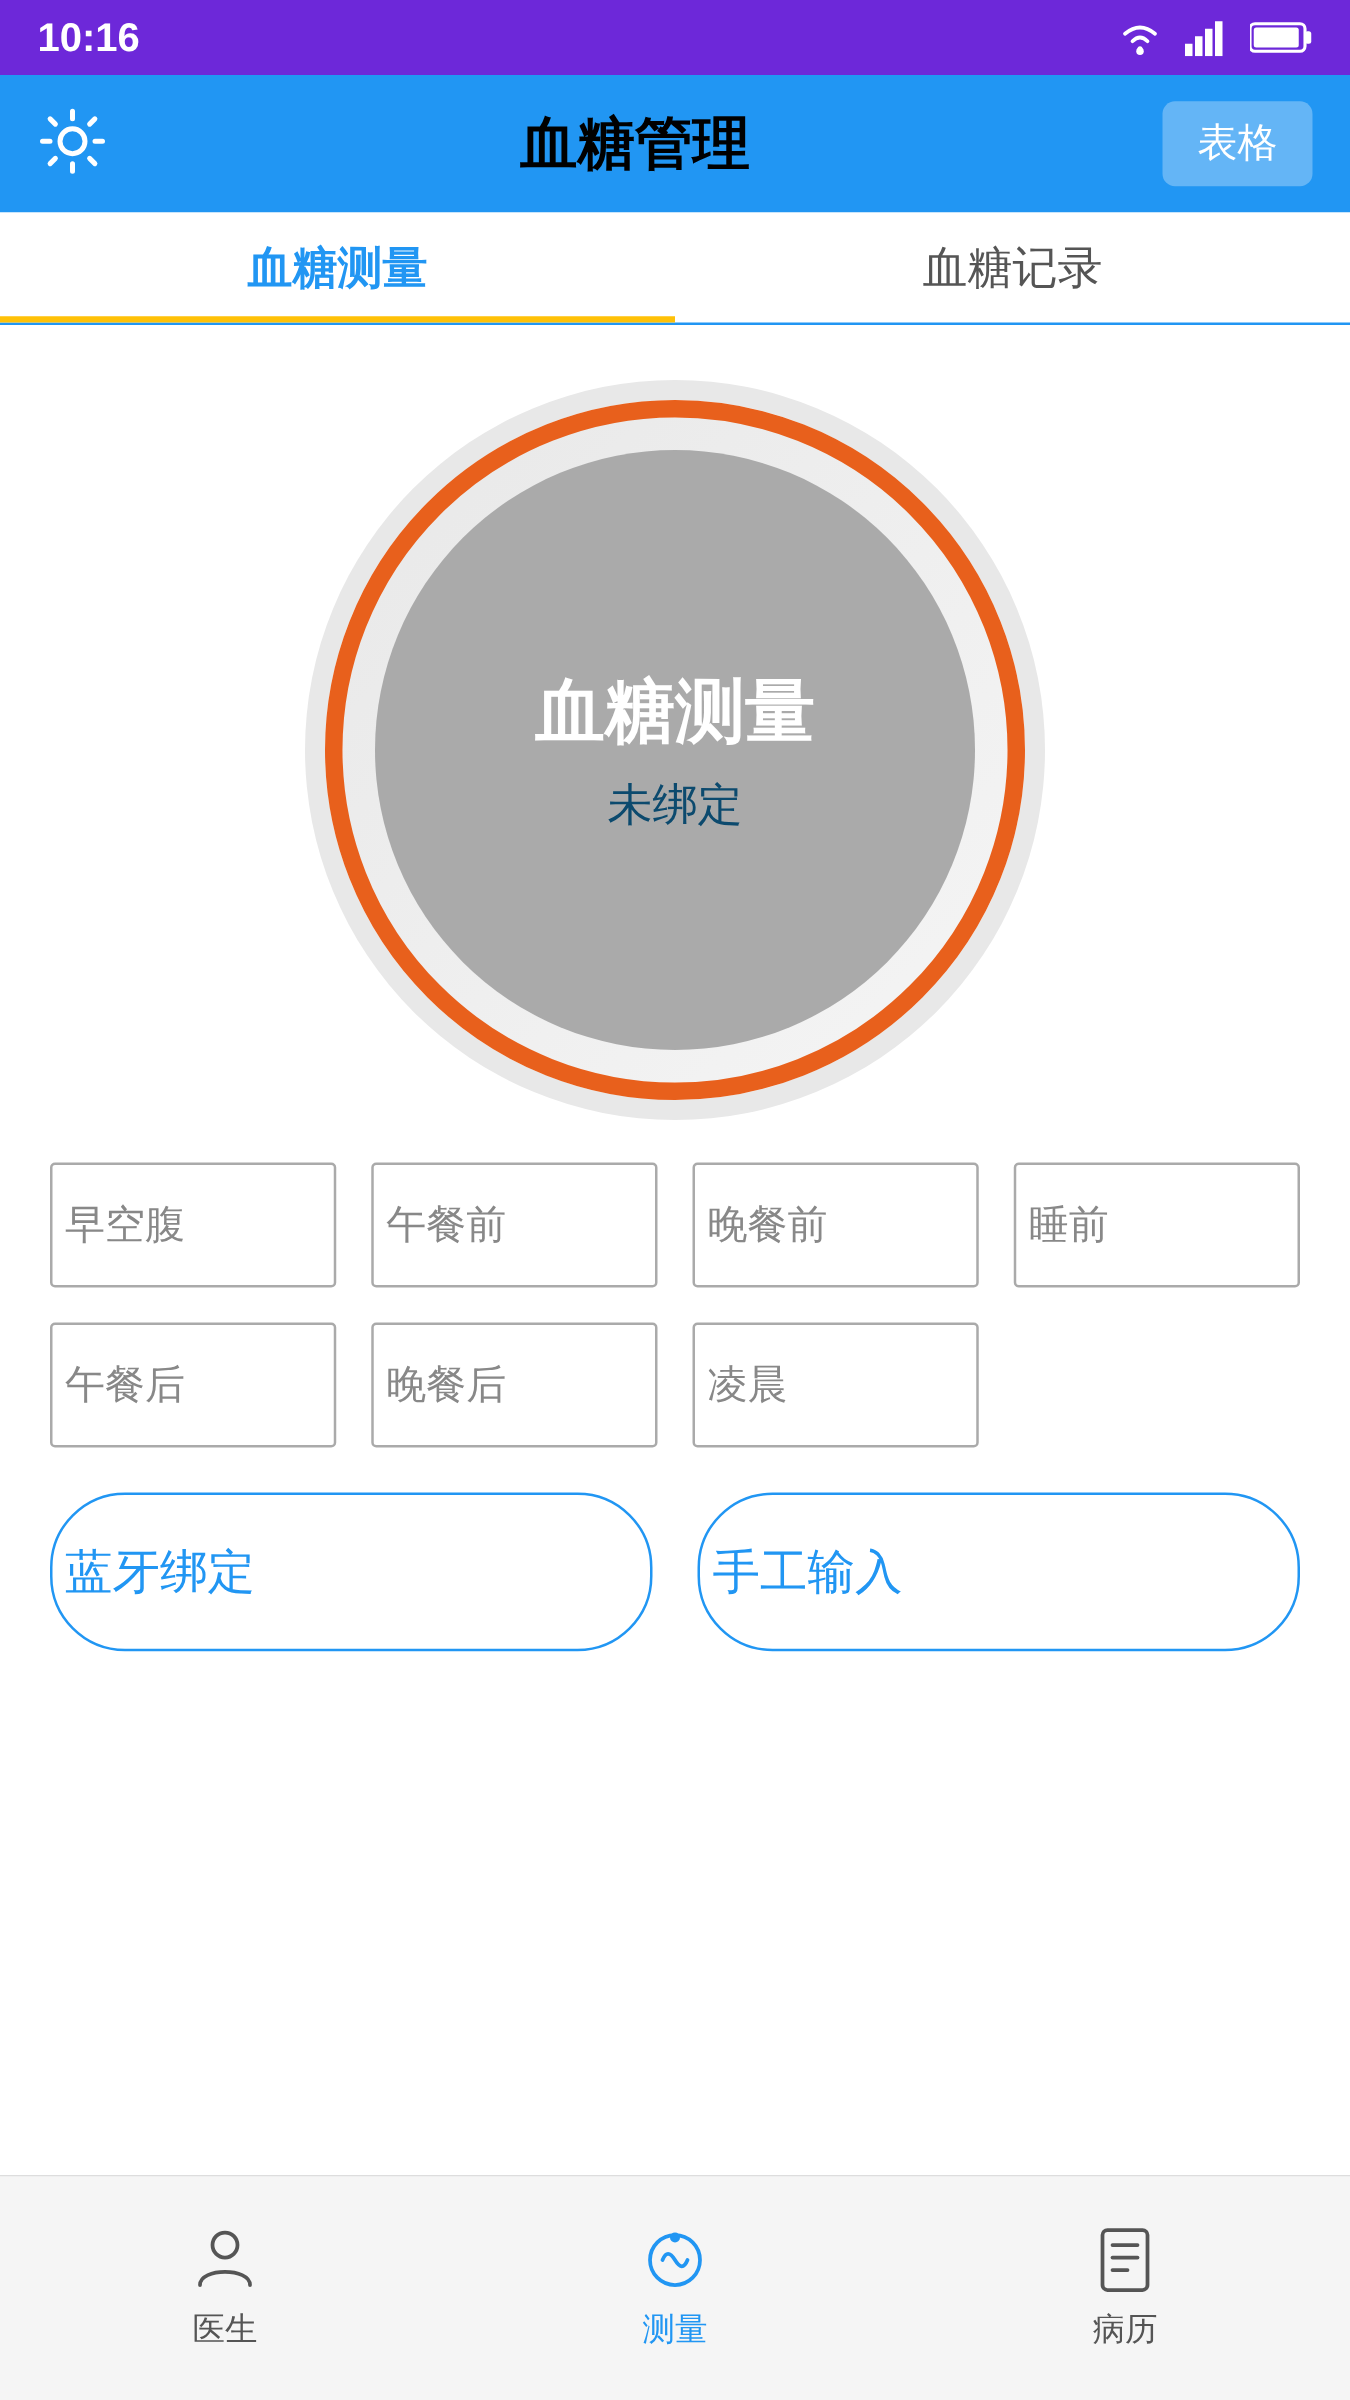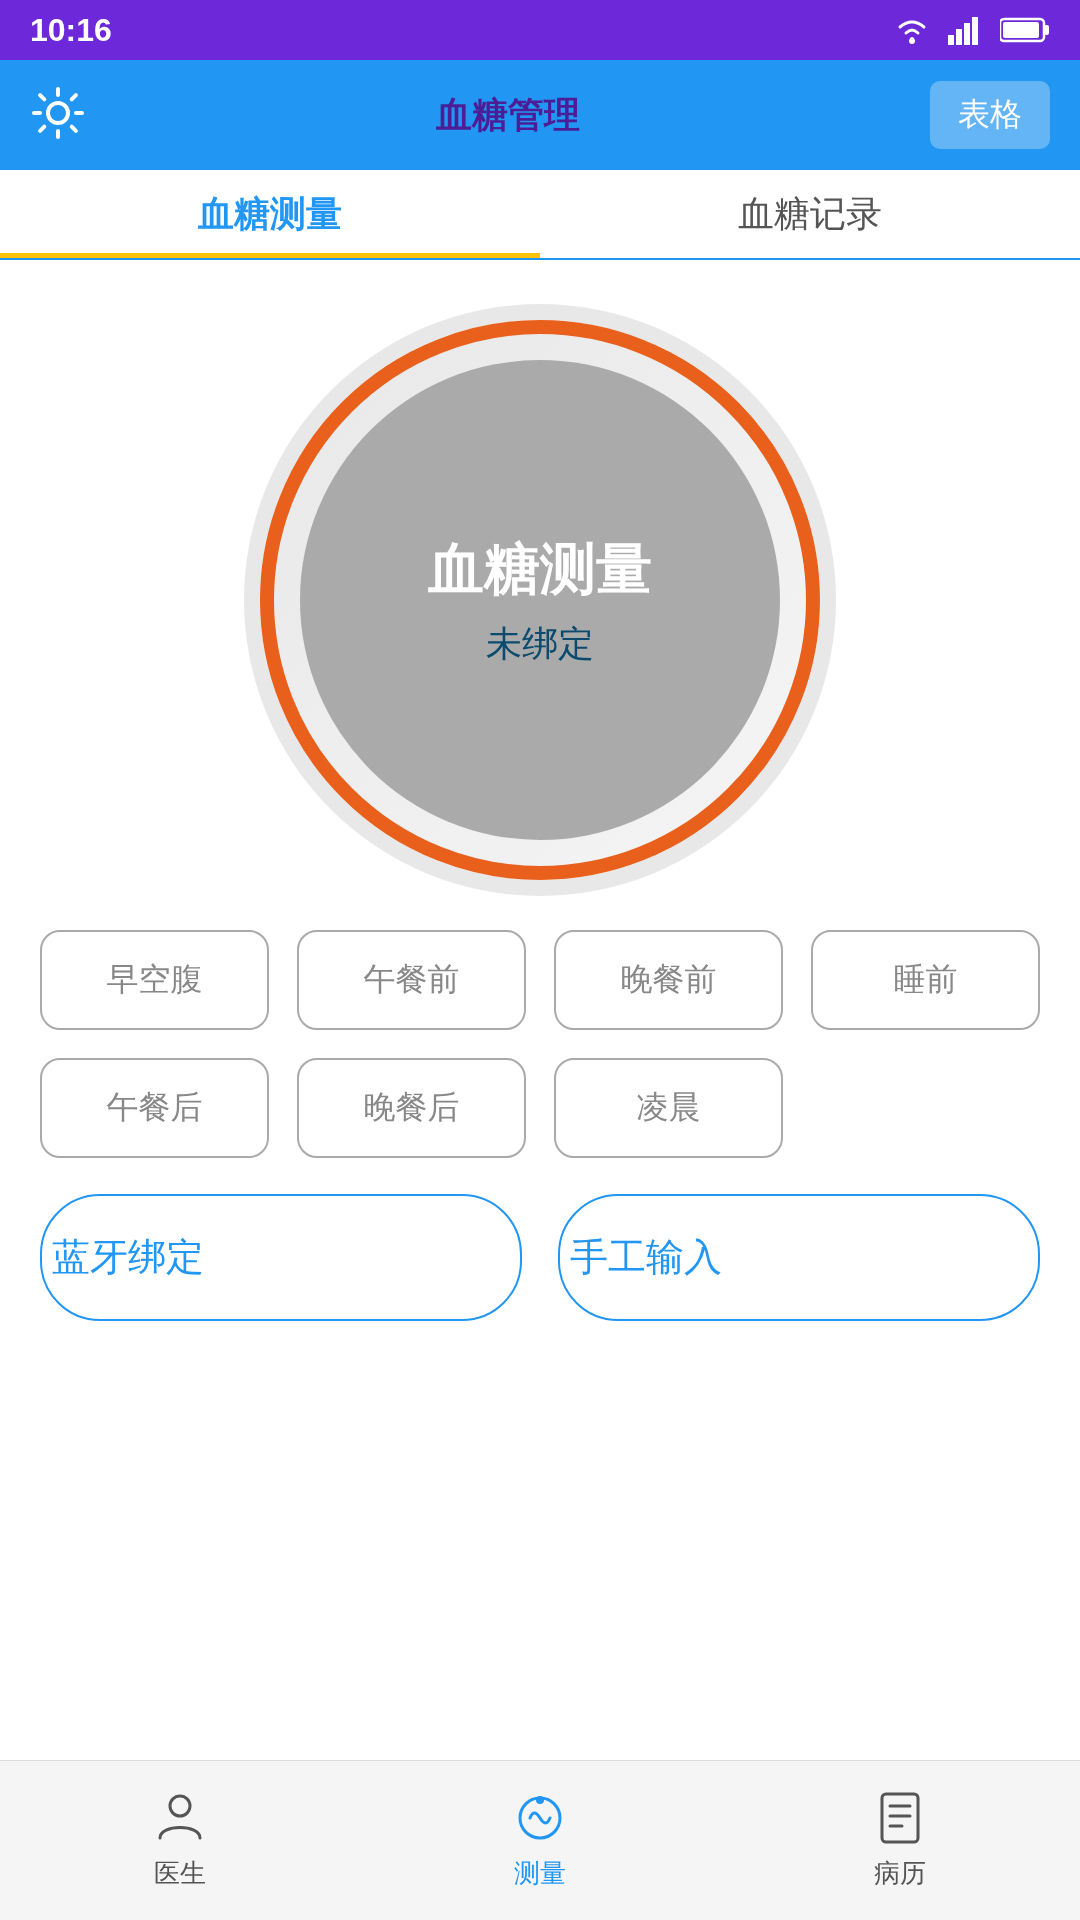--- a/index.html
+++ b/index.html
@@ -42,22 +42,22 @@
     .header {
       width: 100%;
       height: 110px;
       background: #2196F3;
       display: flex;
       align-items: center;
       justify-content: space-between;
       padding: 0 30px;
     }
     .header-title {
-      color: #4c1d95;
-      font-size: 36px;
+      color: #000000;
+      font-size: 46px;
       font-weight: 600;
       text-align: center;
       flex: 1;
     }
     .gear-icon {
       color: #fff;
     }
     .table-button {
       background: rgba(255,255,255,0.3);
       color: #fff;
@@ -151,26 +151,26 @@
 
     
     .time-grid {
       display: grid;
       grid-template-columns: repeat(4, 1fr);
       gap: 28px;
       margin-bottom: 36px;
     }
     .time-btn {
       border: 2px solid #aaa;
-      border-radius: 20px;
+      border-radius: 4px;
       background: #fff;
       color: #888;
       font-size: 32px;
       padding: 26px 10px;
-      text-align: center;
+      text-align: left;
       cursor: pointer;
     }
 
     
     .action-buttons {
       display: grid;
       grid-template-columns: 1fr 1fr;
       gap: 36px;
       margin-bottom: 40px;
     }
@@ -185,21 +185,21 @@
       text-align: left;
       cursor: pointer;
     }
 
     
     .bottom-nav {
       position: absolute;
       bottom: 0;
       left: 0;
       right: 0;
-      height: 160px;
+      height: 180px;
       background: #f5f5f5;
       border-top: 1px solid #ddd;
       display: flex;
       align-items: center;
     }
     .nav-item {
       flex: 1;
       display: flex;
       flex-direction: column;
       align-items: center;

